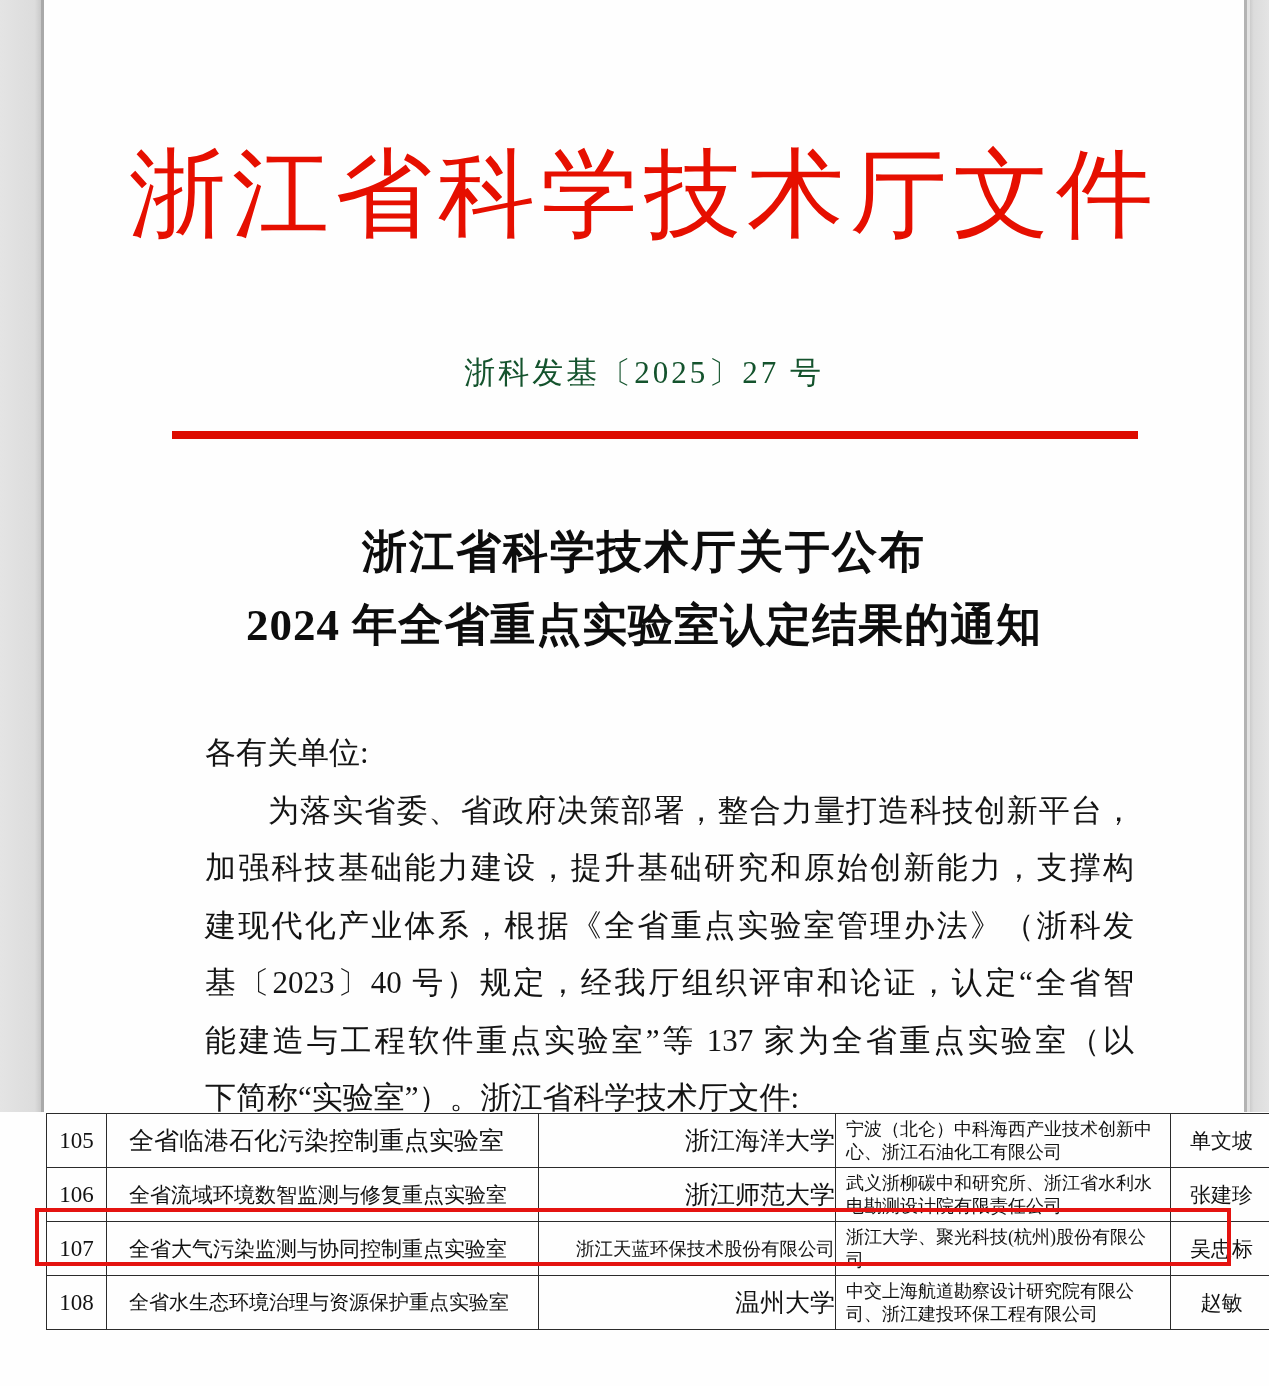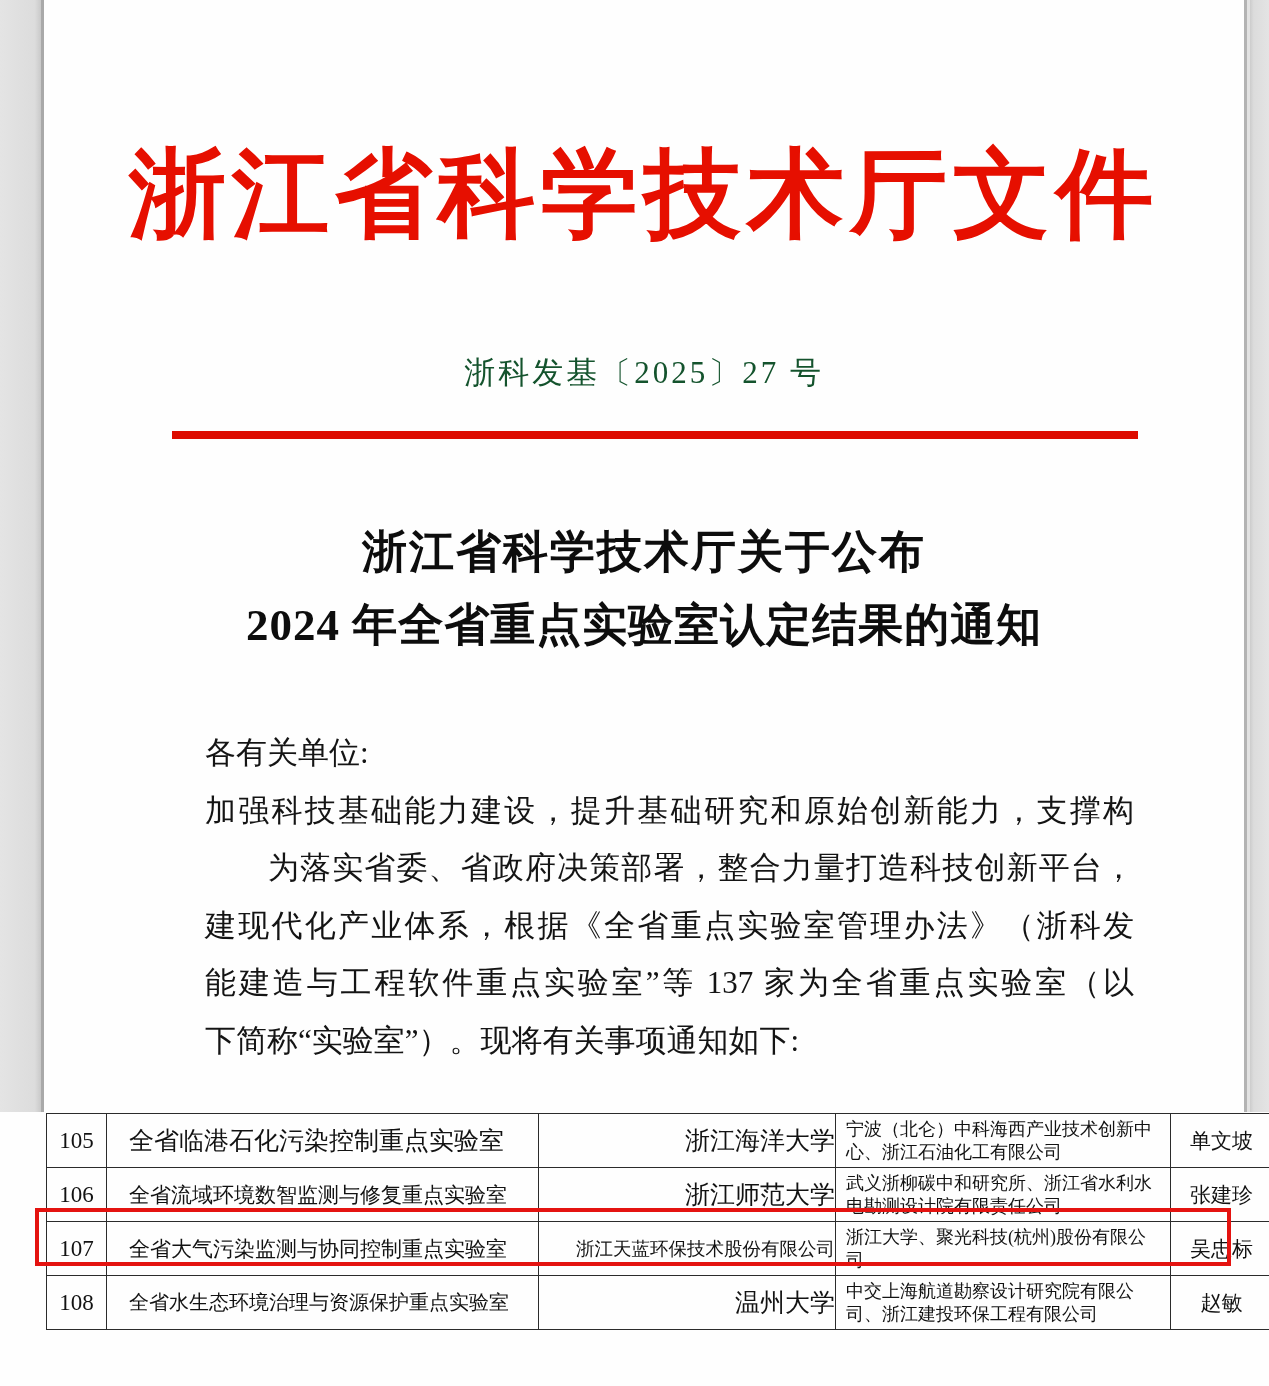--- a/index.html
+++ b/index.html
@@ -21,21 +21,21 @@
     box-sizing:border-box;
   }
   .gray-strip-left{position:absolute;left:0;top:0;width:41px;height:1112px;
     background:linear-gradient(90deg,#e4e4e4 0%,#dcdcdc 85%,#c9c9c9 100%);}
   .gray-strip-right{position:absolute;left:1250px;top:0;width:19px;height:1112px;
     background:linear-gradient(270deg,#e4e4e4 0%,#dcdcdc 80%,#cccccc 100%);}
 
   .doc-header-title{
     position:absolute;left:0;top:134px;width:100%;
     text-align:center;
-    font-size:97px;font-weight:700;letter-spacing:6px;
+    font-size:97px;font-weight:400;letter-spacing:6px;
     color:#e60f00;
     line-height:1.25;
     white-space:nowrap;
   }
   .doc-number{
     position:absolute;left:0;top:352px;width:100%;
     text-align:center;font-size:31px;letter-spacing:3px;color:#14532d;
   }
   .red-rule{
     position:absolute;left:128px;top:431px;width:966px;height:8px;
@@ -106,25 +106,26 @@
 
     <div class="doc-number">浙科发基〔2025〕27 号</div>
 
     <div class="red-rule"></div>
 
     <div class="doc-subtitle1">浙江省科学技术厅关于公布</div>
     <div class="doc-subtitle2">2024 年全省重点实验室认定结果的通知</div>
 
     <div class="doc-body">
       <div class="body-line">各有关单位:</div>
+      <div class="body-line jline indent">为落实省委、省政府决策部署，整合力量打造科技创新平台，</div>
       <div class="body-line jline">加强科技基础能力建设，提升基础研究和原始创新能力，支撑构</div>
-      <div class="body-line jline indent">为落实省委、省政府决策部署，整合力量打造科技创新平台，</div>
       <div class="body-line jline">建现代化产业体系，根据《全省重点实验室管理办法》（浙科发</div>
+      <div class="body-line jline">基〔2023〕40 号）规定，经我厅组织评审和论证，认定“全省智</div>
       <div class="body-line jline">能建造与工程软件重点实验室”等 137 家为全省重点实验室（以</div>
-      <div class="body-line">下简称“实验室”）。现将有关事项通知如下:</div>
+      <div class="body-line">下简称“实验室”）。浙江省科学技术厅文件:</div>
     </div>
   </div>
 
   <div class="bottom-sheet">
     
   </div>
 
   <table class="doc-table">
     <tbody>
       <tr>

